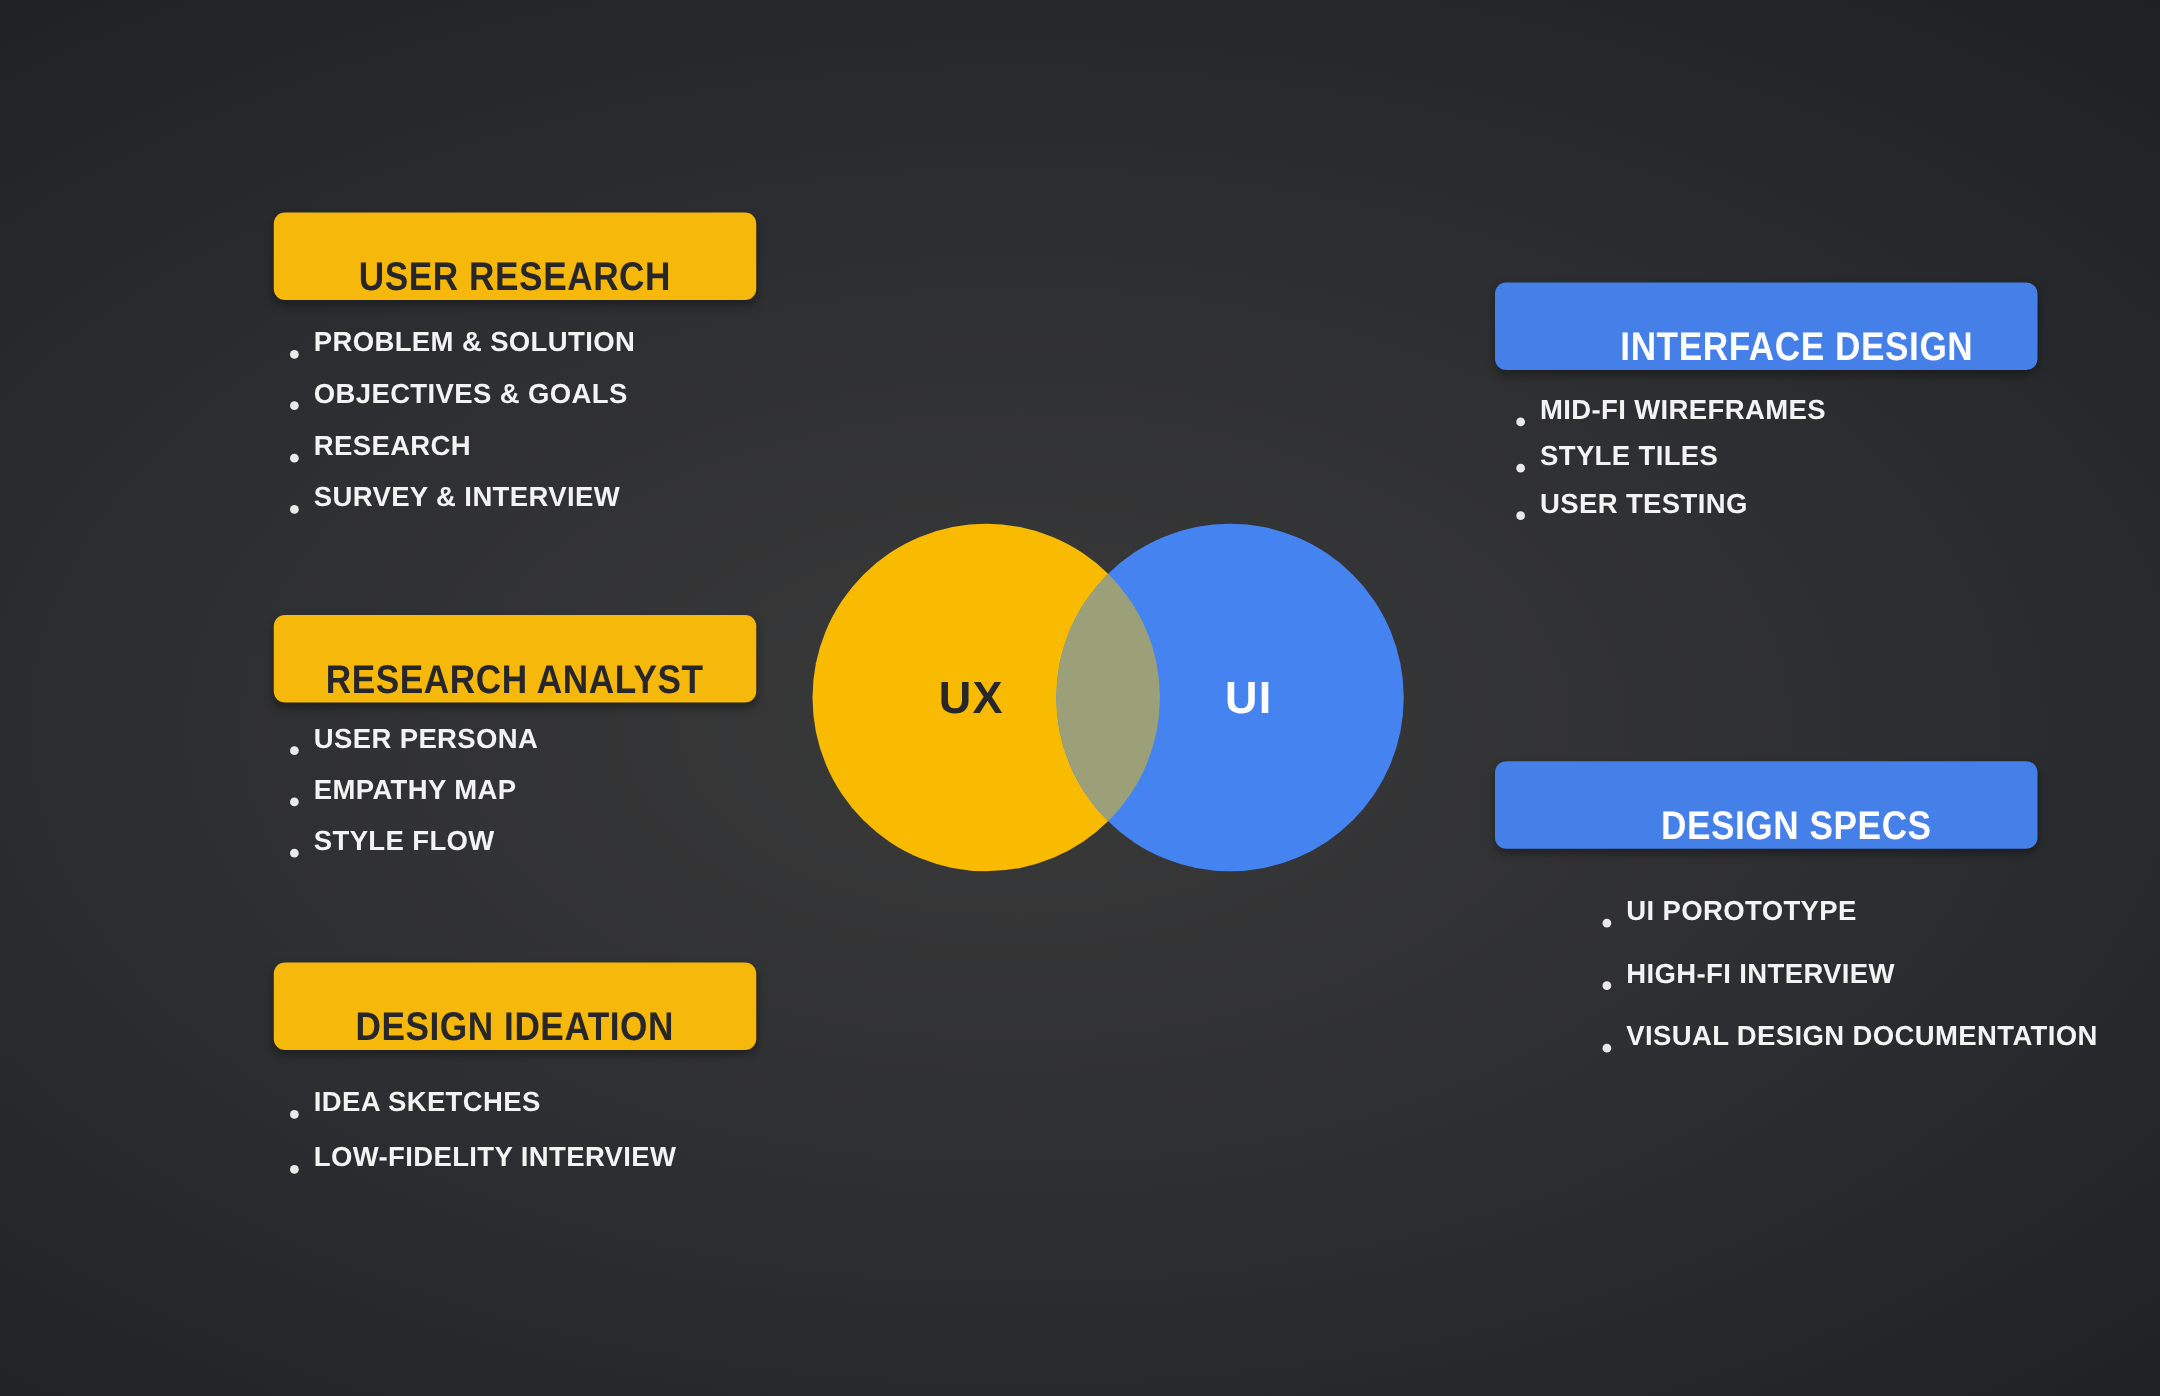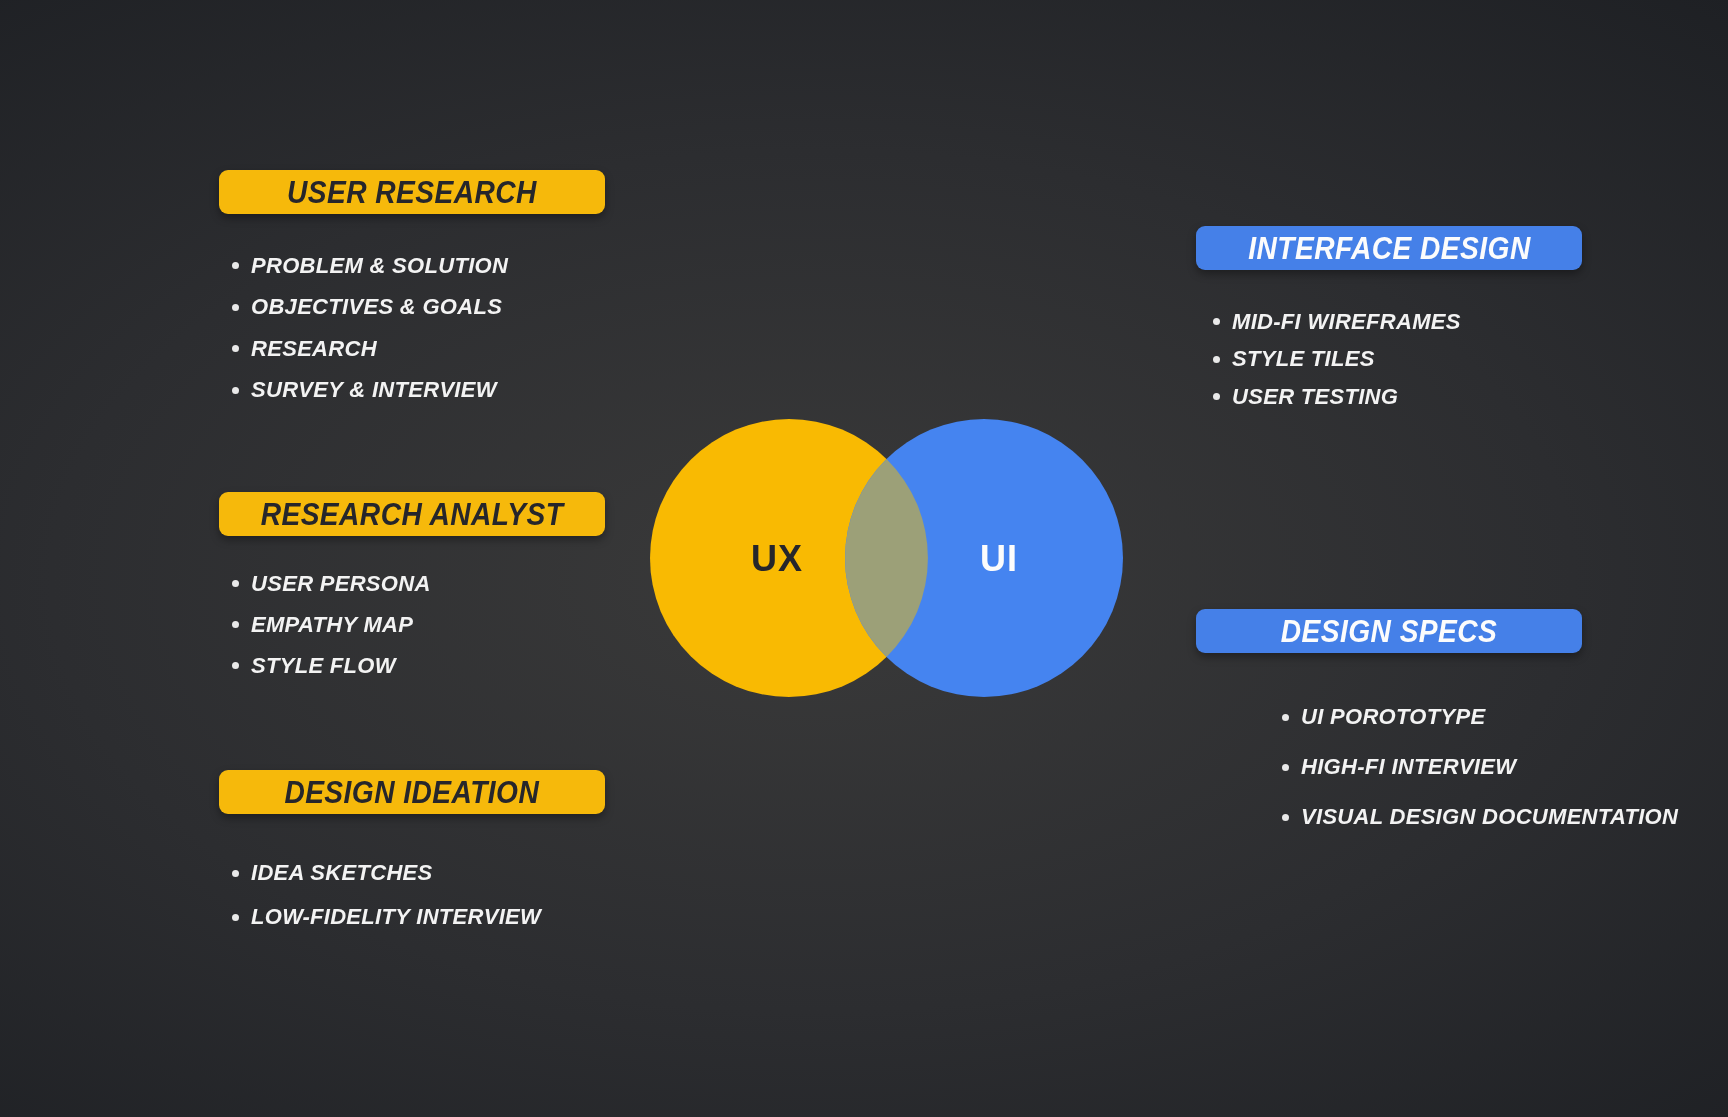--- a/index.html
+++ b/index.html
@@ -5,43 +5,41 @@
   html,body{margin:0;padding:0;background:#141518;}
   .stage{
     position:relative;
     width:1728px;height:1117px;
     overflow:hidden;
     font-family:"Liberation Sans", sans-serif;
     background:radial-gradient(ellipse 80% 70% at 47% 52%, #3a3a3a 0%, #2c2d30 55%, #1e2024 100%);
   }
   .pill{
     position:absolute;
-    width:386px;height:44px;
+    width:386px;height:70px;
     border-radius:9px;
-    display:flex;align-items:center;justify-content:center;
+    display:flex;align-items:flex-end;justify-content:center;
     box-shadow:0 4px 8px rgba(0,0,0,.35);
-    font-style:italic;
   }
   .pill--yellow{background:#F6B90B;}
-  .pill--blue{background:#4580E8;}
+  .pill--blue{background:#4580E8;padding-left:48px;}
   .pill__text{
     font-size:32px;font-weight:bold;letter-spacing:.5px;
     transform:scaleX(.88);
     white-space:nowrap;
   }
   .pill--yellow .pill__text{color:#26262B;}
   .pill--blue .pill__text{color:#FCFCFC;}
   ul.bullets{
     position:absolute;
     list-style:none;margin:0;padding:0;
   }
   ul.bullets li{
-    display:flex;align-items:center;
+    display:flex;align-items:flex-end;
     height:var(--lh,41.5px);
-    font-style:italic;
   }
   .dot{
     width:7px;height:7px;border-radius:50%;
     background:#E9E9E9;flex:0 0 auto;
     margin-right:12px;
   }
   .li-text{
     color:#F3F3F3;
     font-size:22px;font-weight:bold;letter-spacing:.3px;
     white-space:nowrap;

